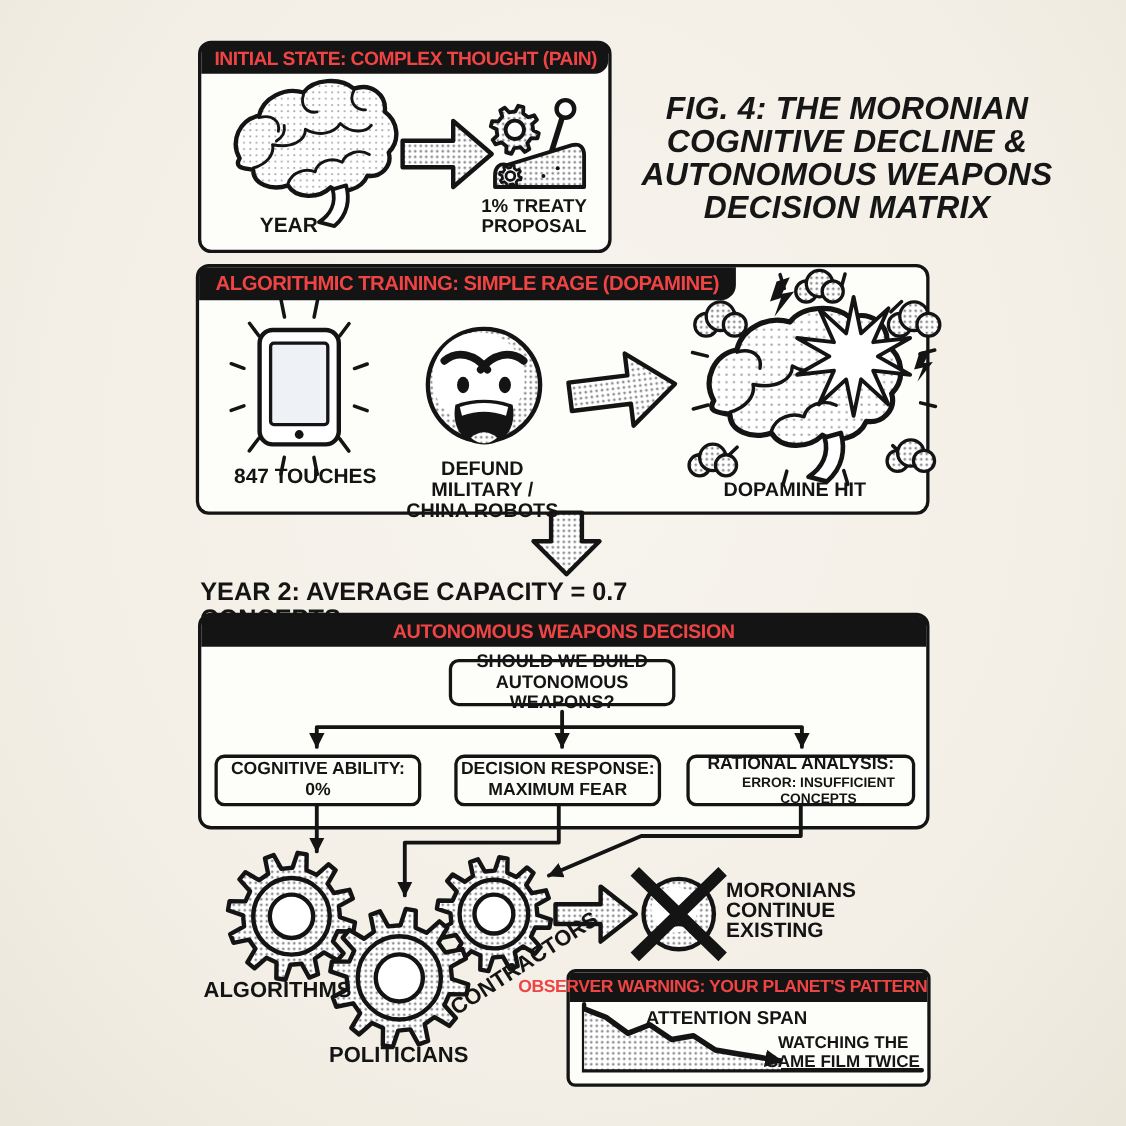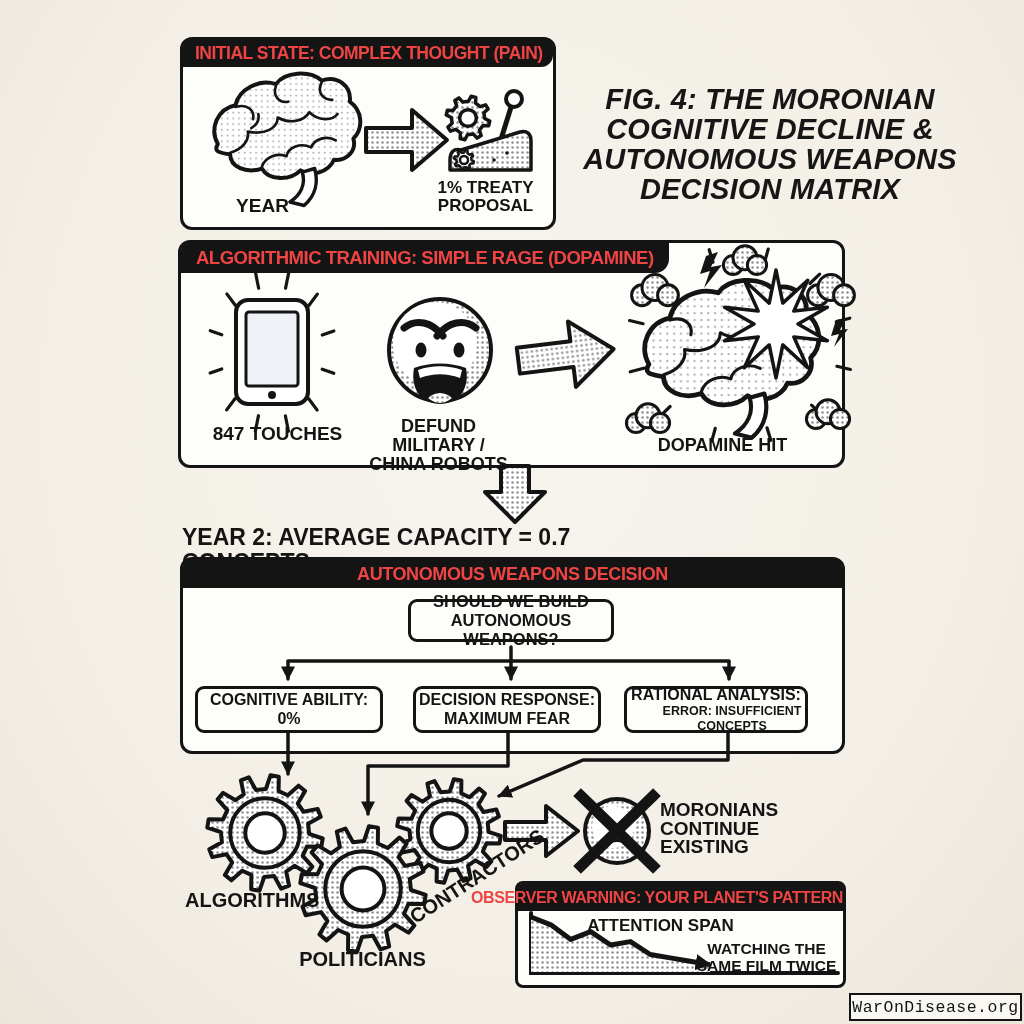--- a/index.html
+++ b/index.html
@@ -267,36 +267,33 @@
   </div>
 
   <div class="nbox" style="left:195px;top:686px;width:188px;height:47px;font-size:16px;">
     <div>COGNITIVE ABILITY:</div>
     <div>0%</div>
   </div>
   <div class="nbox" style="left:413px;top:686px;width:188px;height:47px;font-size:16px;">
     <div>DECISION RESPONSE:</div>
     <div>MAXIMUM FEAR</div>
   </div>
-  <div class="nbox" style="left:624px;top:686px;width:184px;height:47px;font-size:16px;">
+  <div class="nbox" style="left:624px;top:686px;width:208px;height:47px;font-size:16px;">
     <div>RATIONAL ANALYSIS:</div>
     <div style="font-size:12.5px;margin-left:32px;">ERROR: INSUFFICIENT CONCEPTS</div>
   </div>
 
   <div class="lbl" style="left:185px;top:889px;width:130px;font-size:20px;">ALGORITHMS</div>
   <div class="lbl" style="left:295px;top:948px;width:135px;font-size:20px;">POLITICIANS</div>
   <div class="lbl" style="left:400px;top:868px;width:145px;font-size:20px;transform:rotate(-33deg);">CONTRACTORS</div>
 
   <div class="lbl" style="left:660px;top:801px;width:175px;text-align:left;font-size:19px;line-height:18.5px;">
     <div>MORONIANS</div>
     <div>CONTINUE EXISTING</div>
   </div>
 
   <div class="lbl" style="left:583px;top:917px;width:155px;font-size:17px;">ATTENTION SPAN</div>
   <div class="lbl" style="left:693px;top:941px;width:147px;font-size:15.5px;line-height:16.5px;">
     <div>WATCHING THE</div>
     <div>SAME FILM TWICE</div>
   </div>
 
-  <div class="footerbox">
-    <span>WarOnDisease.org</span>
-  </div>
 </div>
 
 </body></html>

